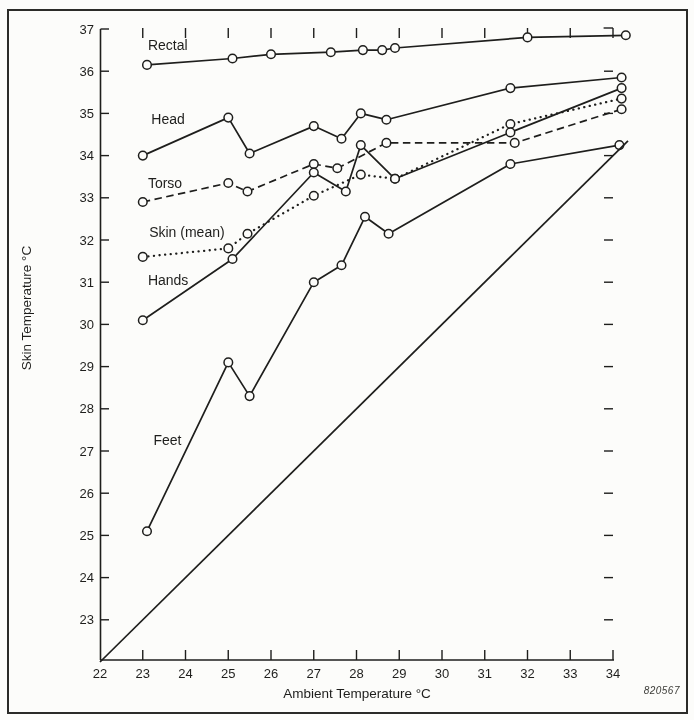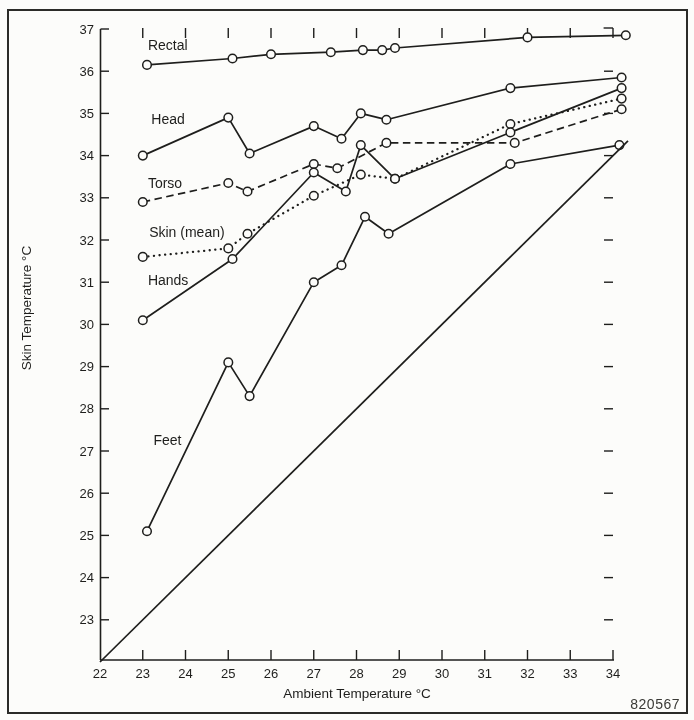--- a/index.html
+++ b/index.html
@@ -7,22 +7,22 @@
     position:relative;width:694px;height:720px;background:#fcfcfa;
     font-family:"Liberation Sans","DejaVu Sans",sans-serif;color:#1c1c1c;
     overflow:hidden;
   }
   .frame{
     position:absolute;left:7px;top:9px;right:6px;bottom:6px;
     border:2px solid #2b2b28;pointer-events:none;
   }
   svg{position:absolute;left:0;top:0;}
   .code-number{
-    position:absolute;right:14px;bottom:8px;
-    font-size:14px;letter-spacing:.5px;color:#3a3a36;
+    position:absolute;right:14px;bottom:24px;
+    font-size:10px;font-style:italic;letter-spacing:.5px;color:#3a3a36;
   }
 </style>
 </head>
 <body>
 
 <div class="page">
   <div class="frame"></div>
   <svg width="694" height="720" viewBox="0 0 694 720">
       <g>
         <line x1="100.5" y1="29" x2="100.5" y2="660" stroke="#1e1e1c" stroke-width="1.6"></line>

